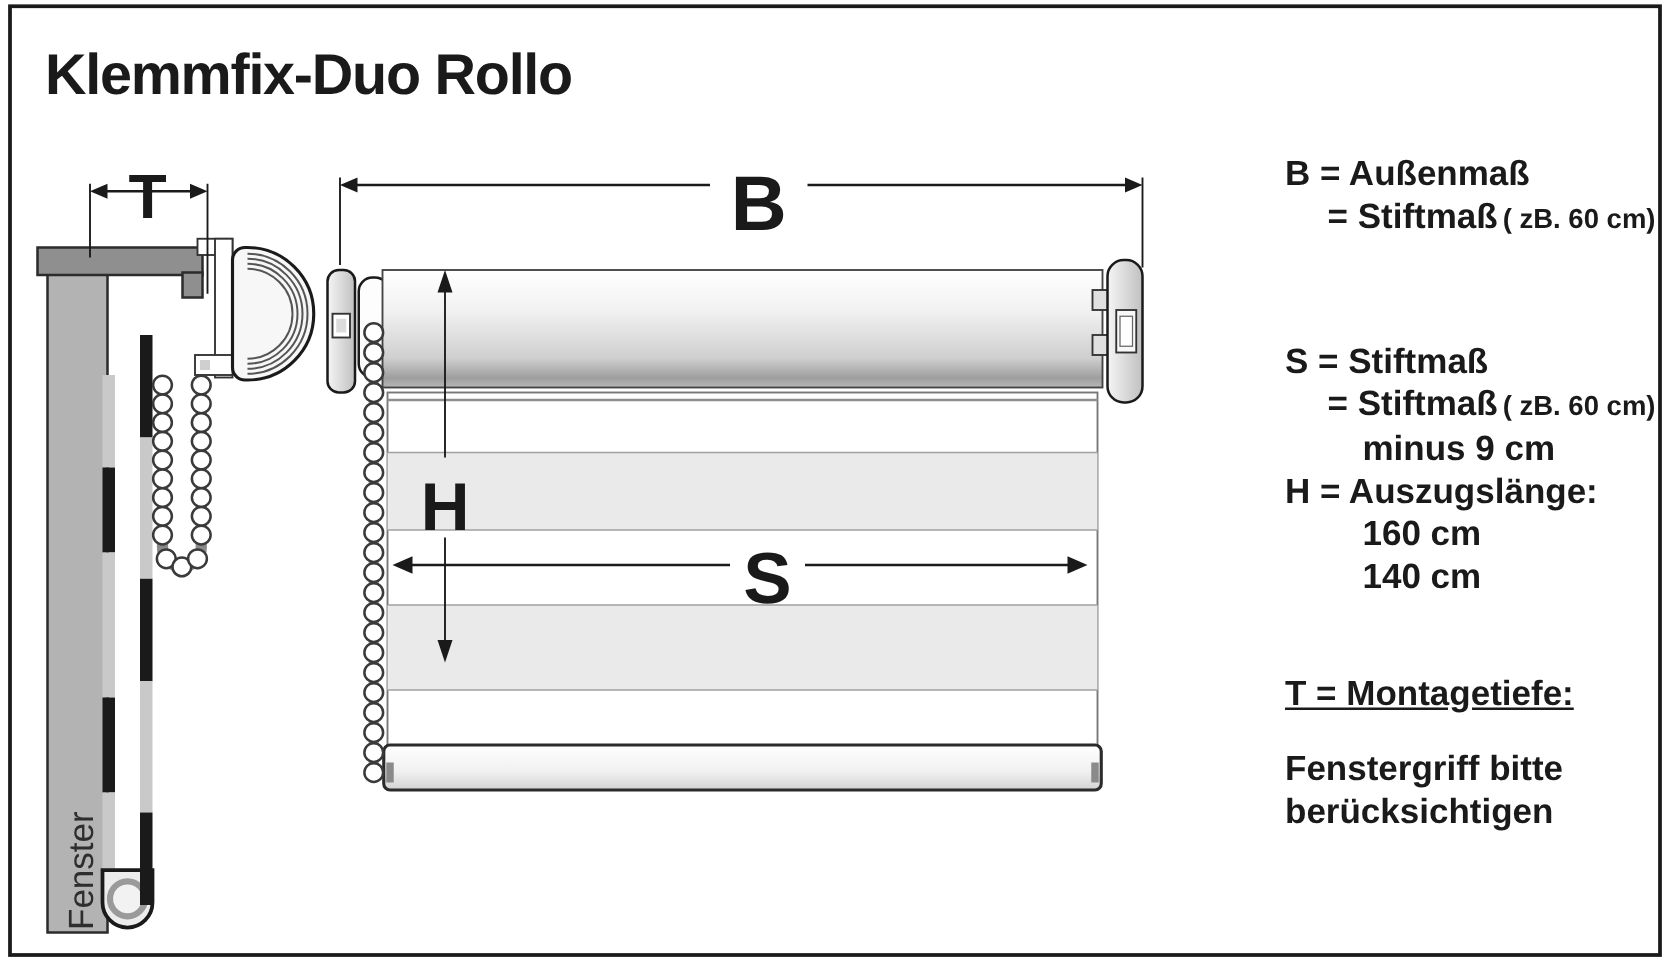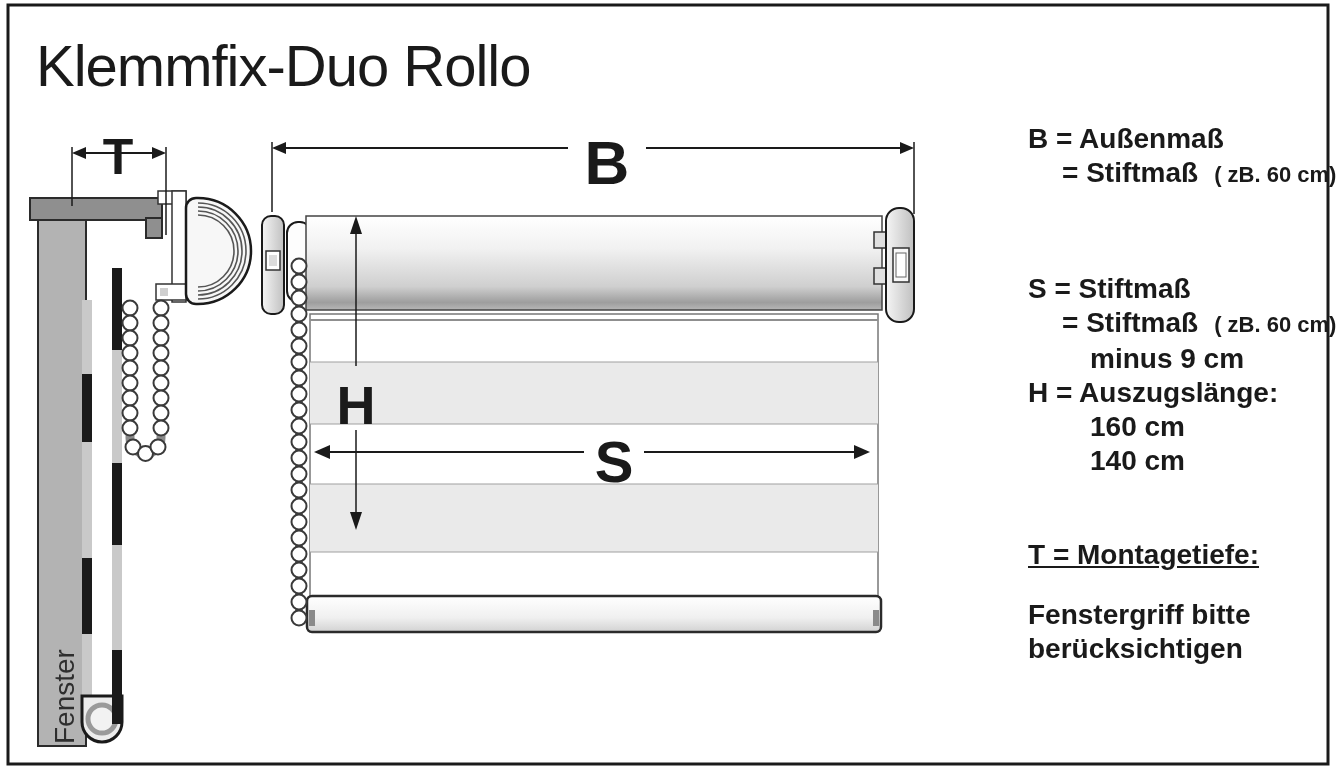--- a/index.html
+++ b/index.html
@@ -1,29 +1,29 @@
 <!DOCTYPE html>
 <html style="--ink: #1a1a1a; --frame-gray: #b3b3b3; --frame-dark: #8f8f8f; --stripe-gray: #c9c9c9; --band-gray: #eaeaea; --chain-gray: #8a8a8a;"><head>
 <meta charset="utf-8">
 <style>
   html,body{margin:0;padding:0;background:#fff;}
   #stage{position:relative;width:1336px;height:776px;background:#fff;overflow:hidden;
          font-family:"Liberation Sans",sans-serif;color:var(--ink,#1a1a1a);}
-  .title{position:absolute;left:36px;top:32px;font-size:58px;font-weight:normal;
+  .title{position:absolute;left:36px;top:32px;font-size:46px;font-weight:bold;
          letter-spacing:-1px;color:var(--ink,#1a1a1a);}
   .legend{position:absolute;left:1028px;top:122px;width:352px;font-weight:bold;
           font-size:28px;line-height:34px;color:var(--ink,#1a1a1a);}
   .legend .block{margin:0;}
   .legend .b-s{margin-top:80px;}
   .legend .b-h{}
   .legend .b-t{margin-top:60px;text-decoration:underline;}
   .legend .b-note{margin-top:26px;}
   .legend .indent1{padding-left:34px;}
   .legend .indent2{padding-left:62px;}
-  .legend .small{font-size:22px;margin-left:16px;}
+  .legend .small{font-size:22px;margin-left:4px;}
   svg{position:absolute;left:0;top:0;}
   svg text{font-family:"Liberation Sans",sans-serif;}
   .frameborder{fill:none;stroke:var(--ink,#1a1a1a);stroke-width:3;}
   .dimline{stroke:var(--ink,#1a1a1a);stroke-width:2;fill:none;}
   .extline{stroke:var(--ink,#1a1a1a);stroke-width:1.5;fill:none;}
   .arrow{fill:var(--ink,#1a1a1a);stroke:none;}
   .dimletter{font-weight:bold;fill:var(--ink,#1a1a1a);text-anchor:middle;}
   .outline{stroke:var(--ink,#1a1a1a);stroke-width:2.5;}
   .outline2{stroke:#333;stroke-width:1.5;}
   .framefill{fill:var(--frame-gray,#b3b3b3);stroke:#2b2b2b;stroke-width:2;}

